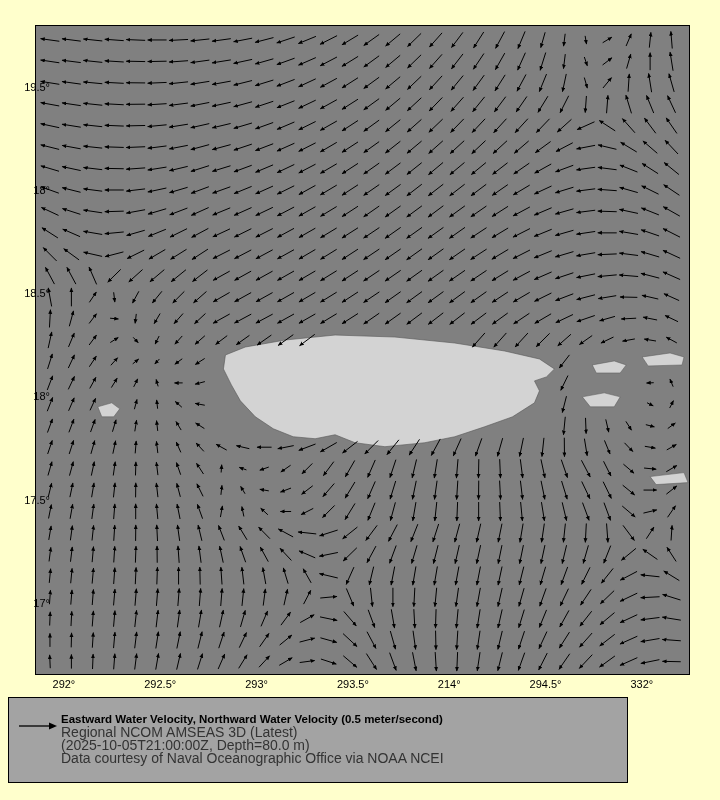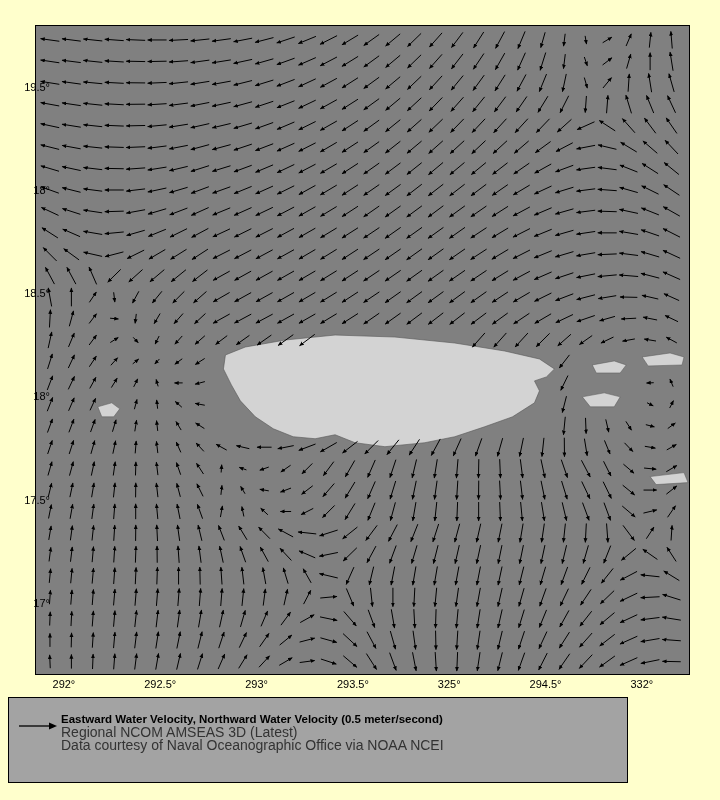--- a/index.html
+++ b/index.html
@@ -954,30 +954,31 @@
       <div class="ytick-lbl" style="top: 293.254px;">18.5°</div>
       <div class="ytick-lbl" style="top: 396.429px;">18°</div>
       <div class="ytick-lbl" style="top: 499.603px;">17.5°</div>
       <div class="ytick-lbl" style="top: 602.778px;">17°</div>
     </div>
   <div class="xtick-wrap">
       <div class="xtick-lbl" style="left: 63.8971px;">292°</div>
       <div class="xtick-lbl" style="left: 160.221px;">292.5°</div>
       <div class="xtick-lbl" style="left: 256.544px; text-align: center;">293°</div>
       <div class="xtick-lbl" style="left: 352.868px;">293.5°</div>
-      <div class="xtick-lbl" style="left: 449.191px;">325°</div>
+      <div class="xtick-lbl" style="left: 449.191px;">214°</div>
       <div class="xtick-lbl" style="left: 545.515px;">294.5°</div>
       <div class="xtick-lbl" style="left: 641.838px;">332°</div>
     </div>
 
   <div id="legend">
     <svg id="legend-arrow" viewBox="0 0 38 12">
       <line x1="0" y1="6" x2="30" y2="6" stroke="#000" stroke-width="1.3"></line>
       <path d="M30,2.6 L38,6 L30,9.4 z" fill="#000"></path>
     </svg>
     <div id="legend-text">
       <div id="legend-title">Eastward Water Velocity, Northward Water Velocity (0.5 meter/second)</div>
       <div class="legend-sub">Regional NCOM AMSEAS 3D (Latest)</div>
+      <div class="legend-sub">(2025-10-05T21:00:00Z, Depth=80.0 m)</div>
       <div class="legend-sub">Data courtesy of Naval Oceanographic Office via NOAA NCEI</div>
     </div>
   </div>
 
 </div>
 
 </body></html>

